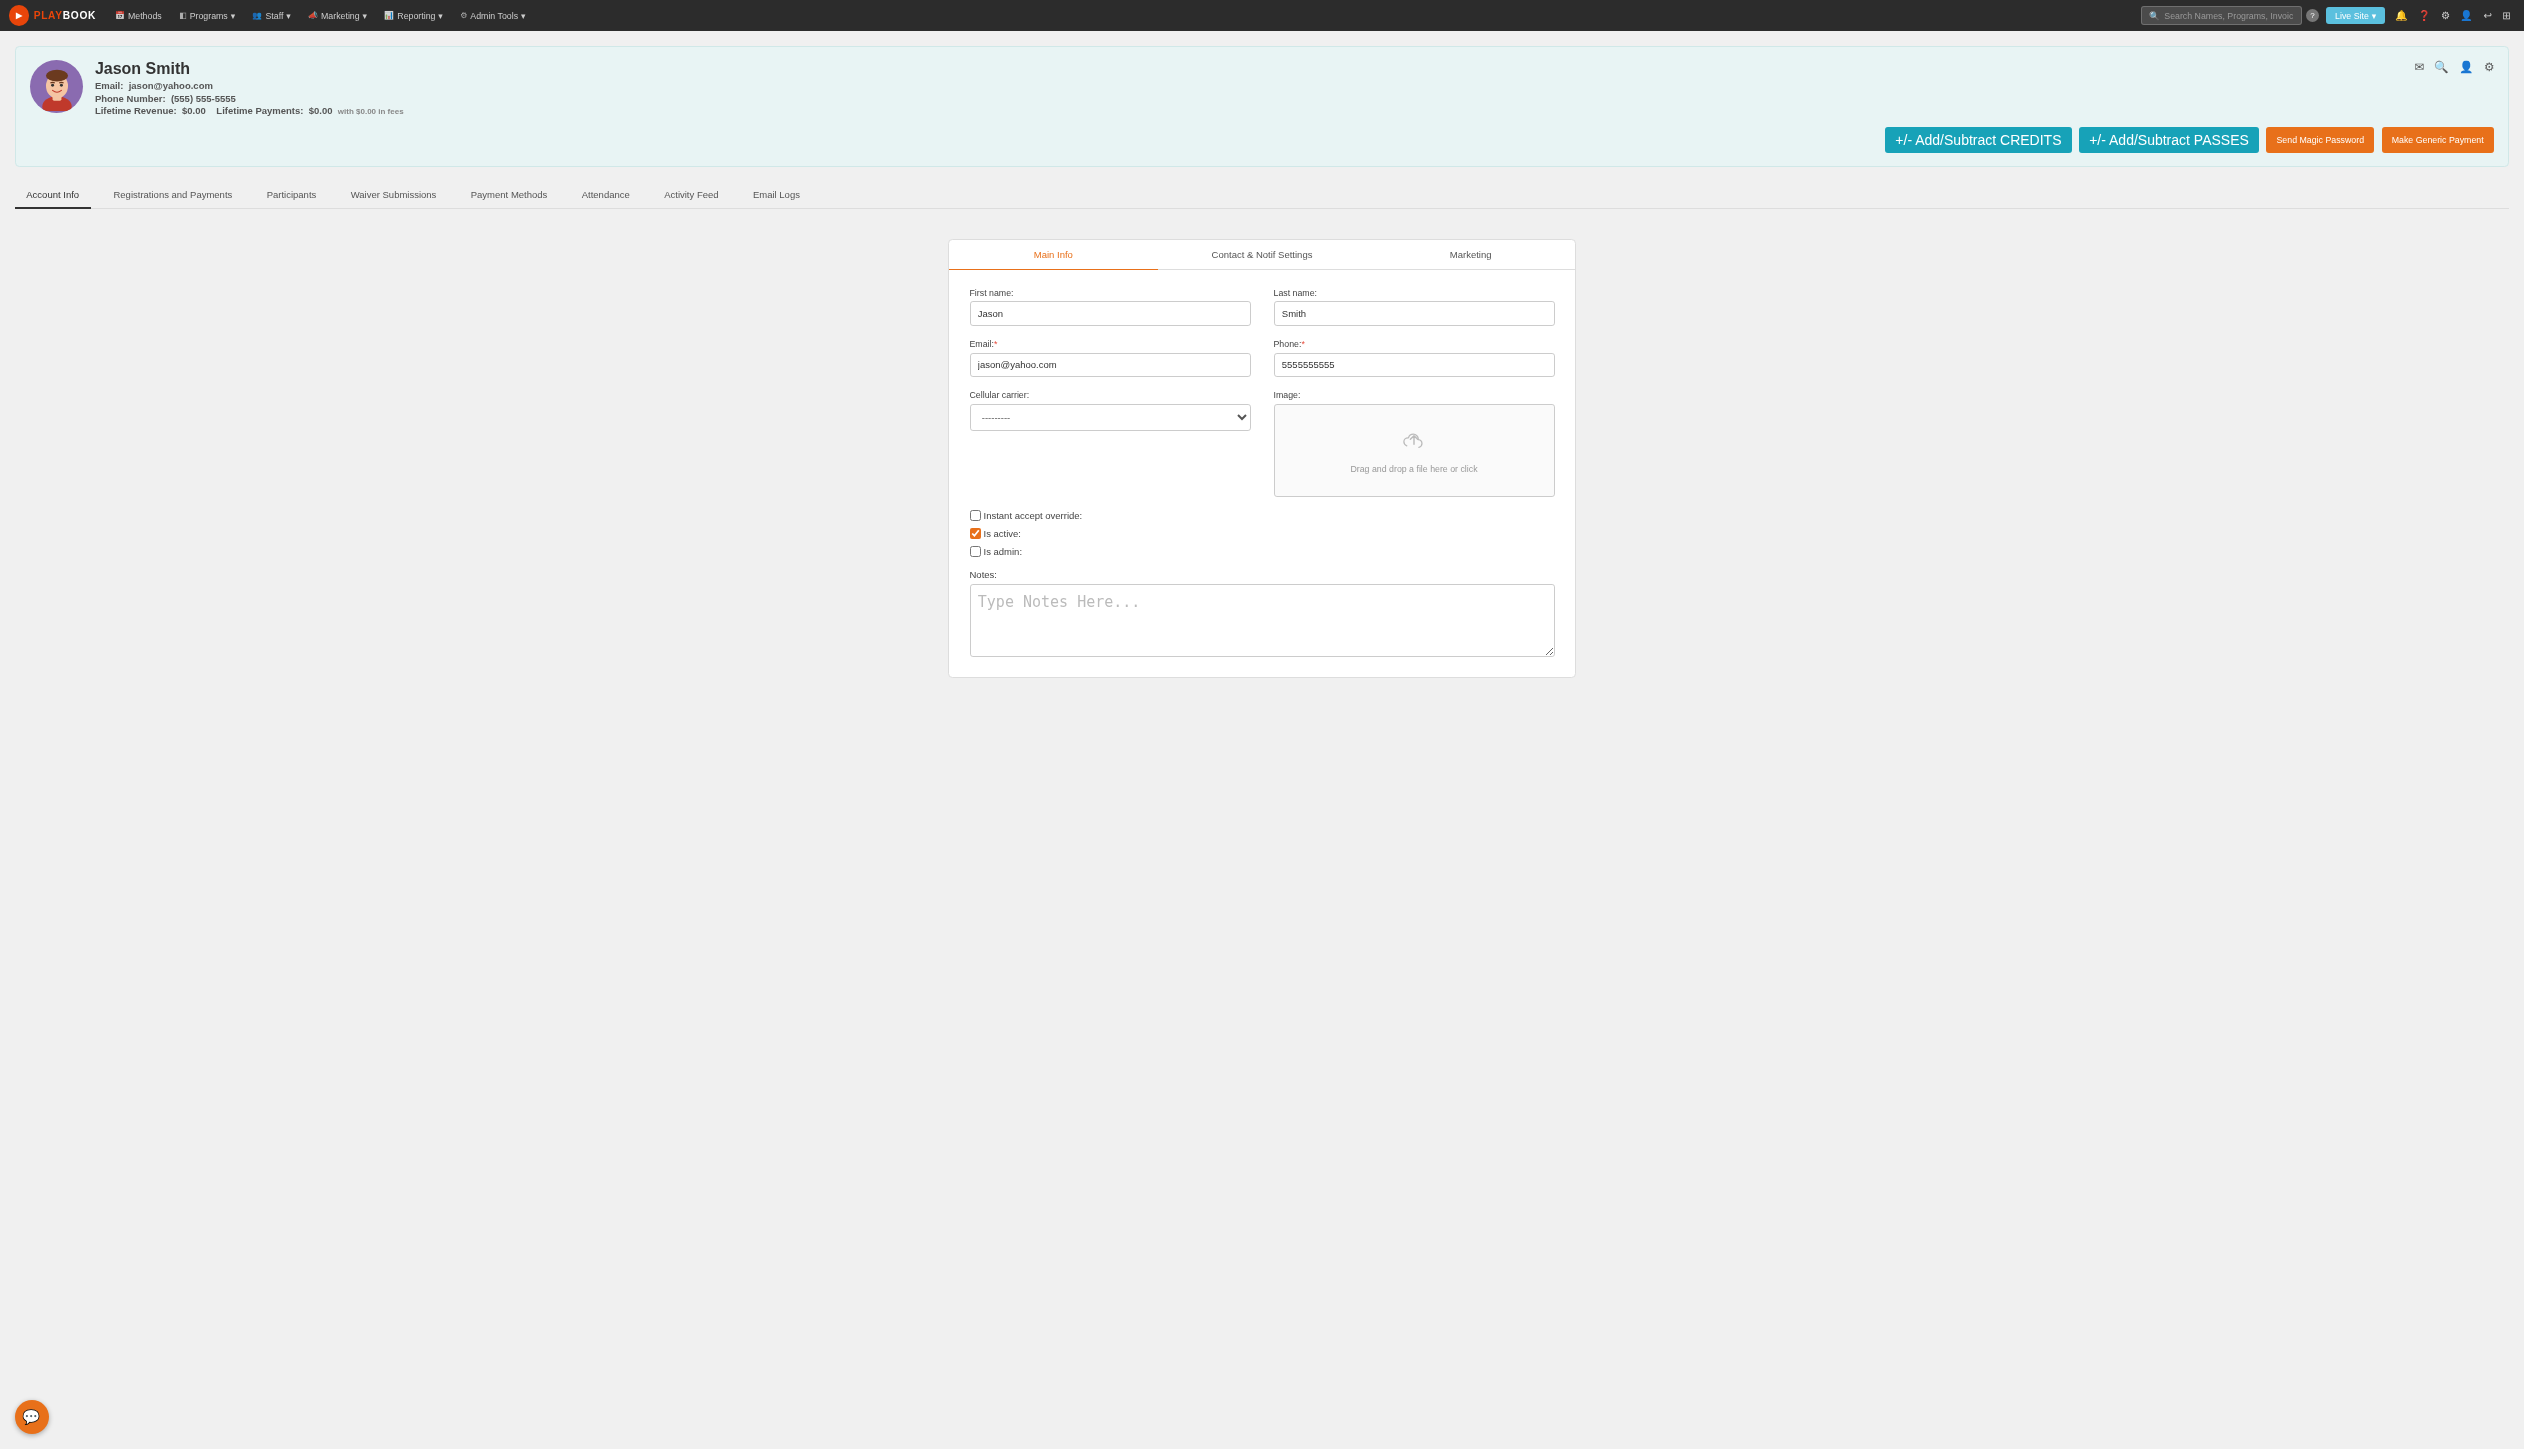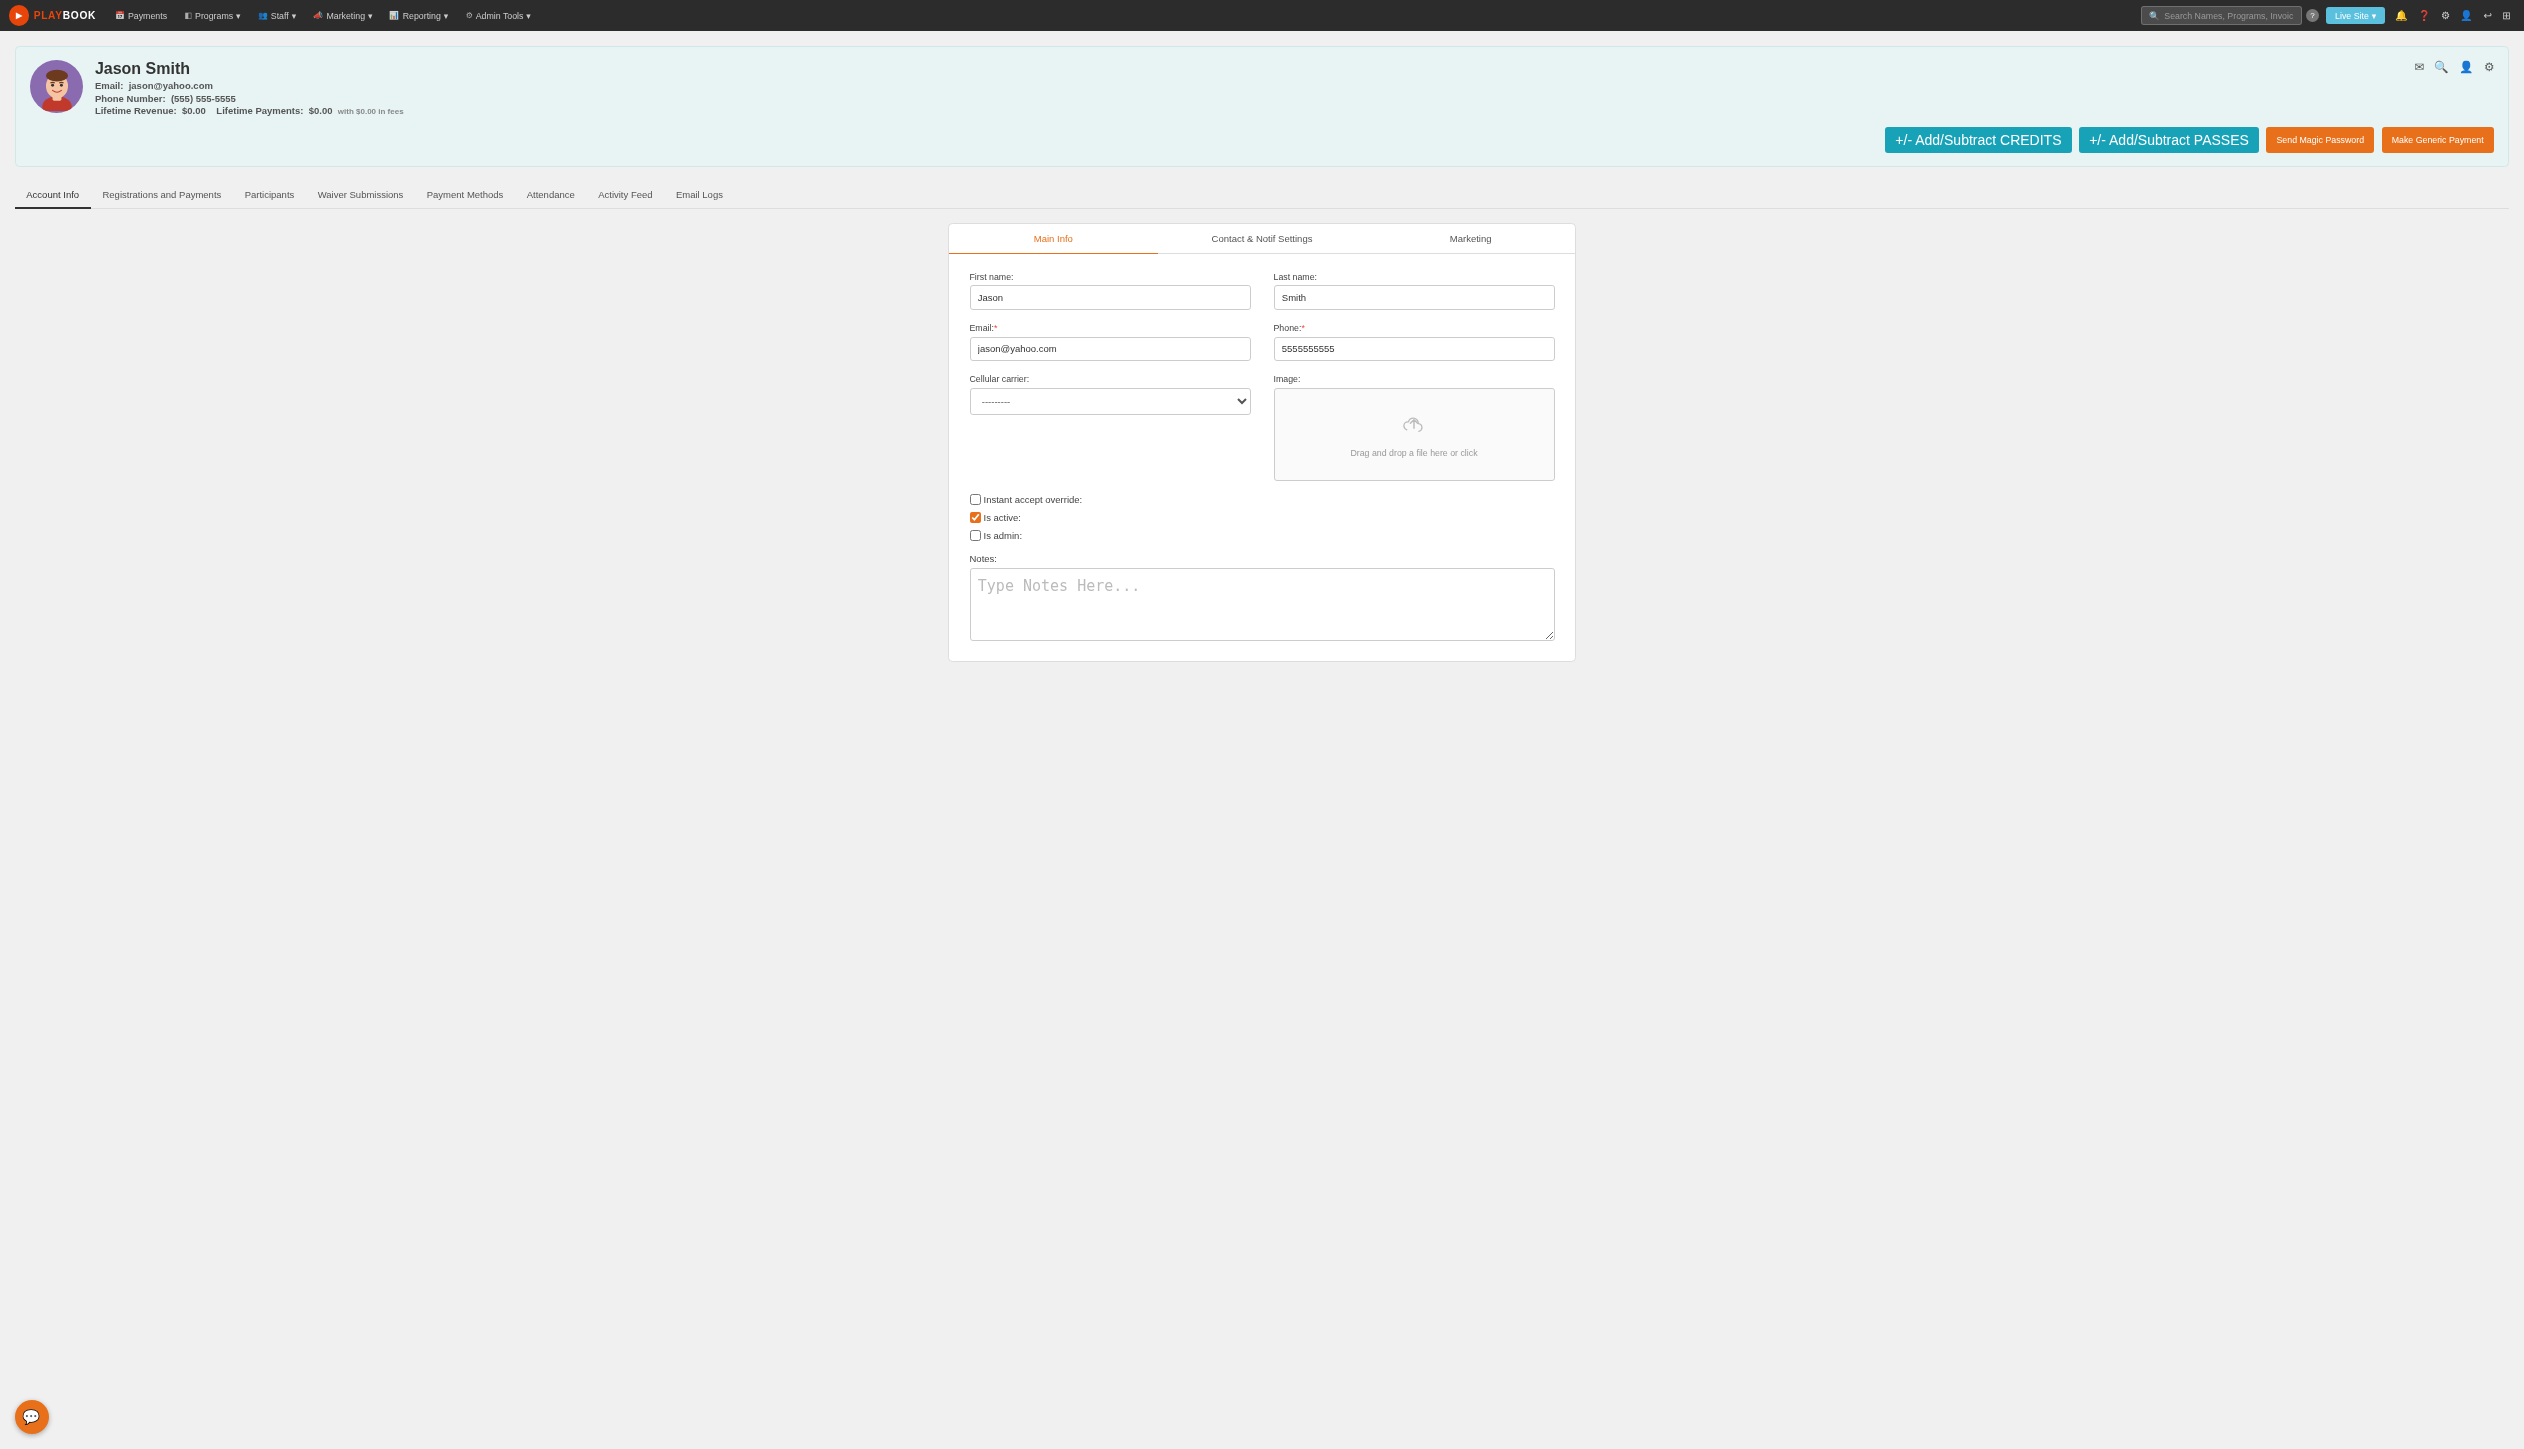--- a/index.html
+++ b/index.html
@@ -71,21 +71,21 @@
     }
     .btn-teal {
       background: #17a2b8; color: white; border: none; border-radius: 2.9px; padding: 5.1px 10.2px; font-size: 14px; cursor: pointer; font-weight: 500;
     }
     .btn-orange {
       background: #e8701a; color: white; border: none; border-radius: 2.9px; padding: 5.1px 10.2px; font-size: 8.8px; cursor: pointer; font-weight: 500;
     }
 
     
     .tabs-row {
-      display: flex; border-bottom: 1.5px solid #ddd; margin-bottom: 0; gap: 0;
+      display: flex; border-bottom: 1.5px solid #ddd; margin-bottom: 16px; gap: 11px;
     }
     .tab-item {
       padding: 7.3px 11.7px; font-size: 9.5px; cursor: pointer; color: #555; white-space: nowrap; border-bottom: 2.2px solid transparent; margin-bottom: -1.5px;
     }
     .tab-item.active { color: #333; border-bottom-color: #333; font-weight: 500; }
 
     
     .inner-content { padding: 14.6px 0; }
     .inner-tabs-card {
       background: white; border: 0.7px solid #ddd; border-radius: 4.4px; margin: 0 auto; max-width: 628px;
@@ -135,21 +135,21 @@
 <nav class="topnav">
   <div class="topnav-logo">
     <div class="logo-icon">▶</div>
     <span class="logo-text">
       <span>PLAY</span><span style="color:white">BOOK</span>
     </span>
   </div>
 
   <div class="nav-item">
     <span class="nav-icon">📅</span>
-    <span>Payments</span>
+    <span>Methods</span>
   </div>
   <div class="nav-item">
     <span class="nav-icon">◧</span>
     <span>Programs</span> ▾
   </div>
   <div class="nav-item">
     <span class="nav-icon">👥</span>
     <span>Staff</span> ▾
   </div>
   <div class="nav-item">

